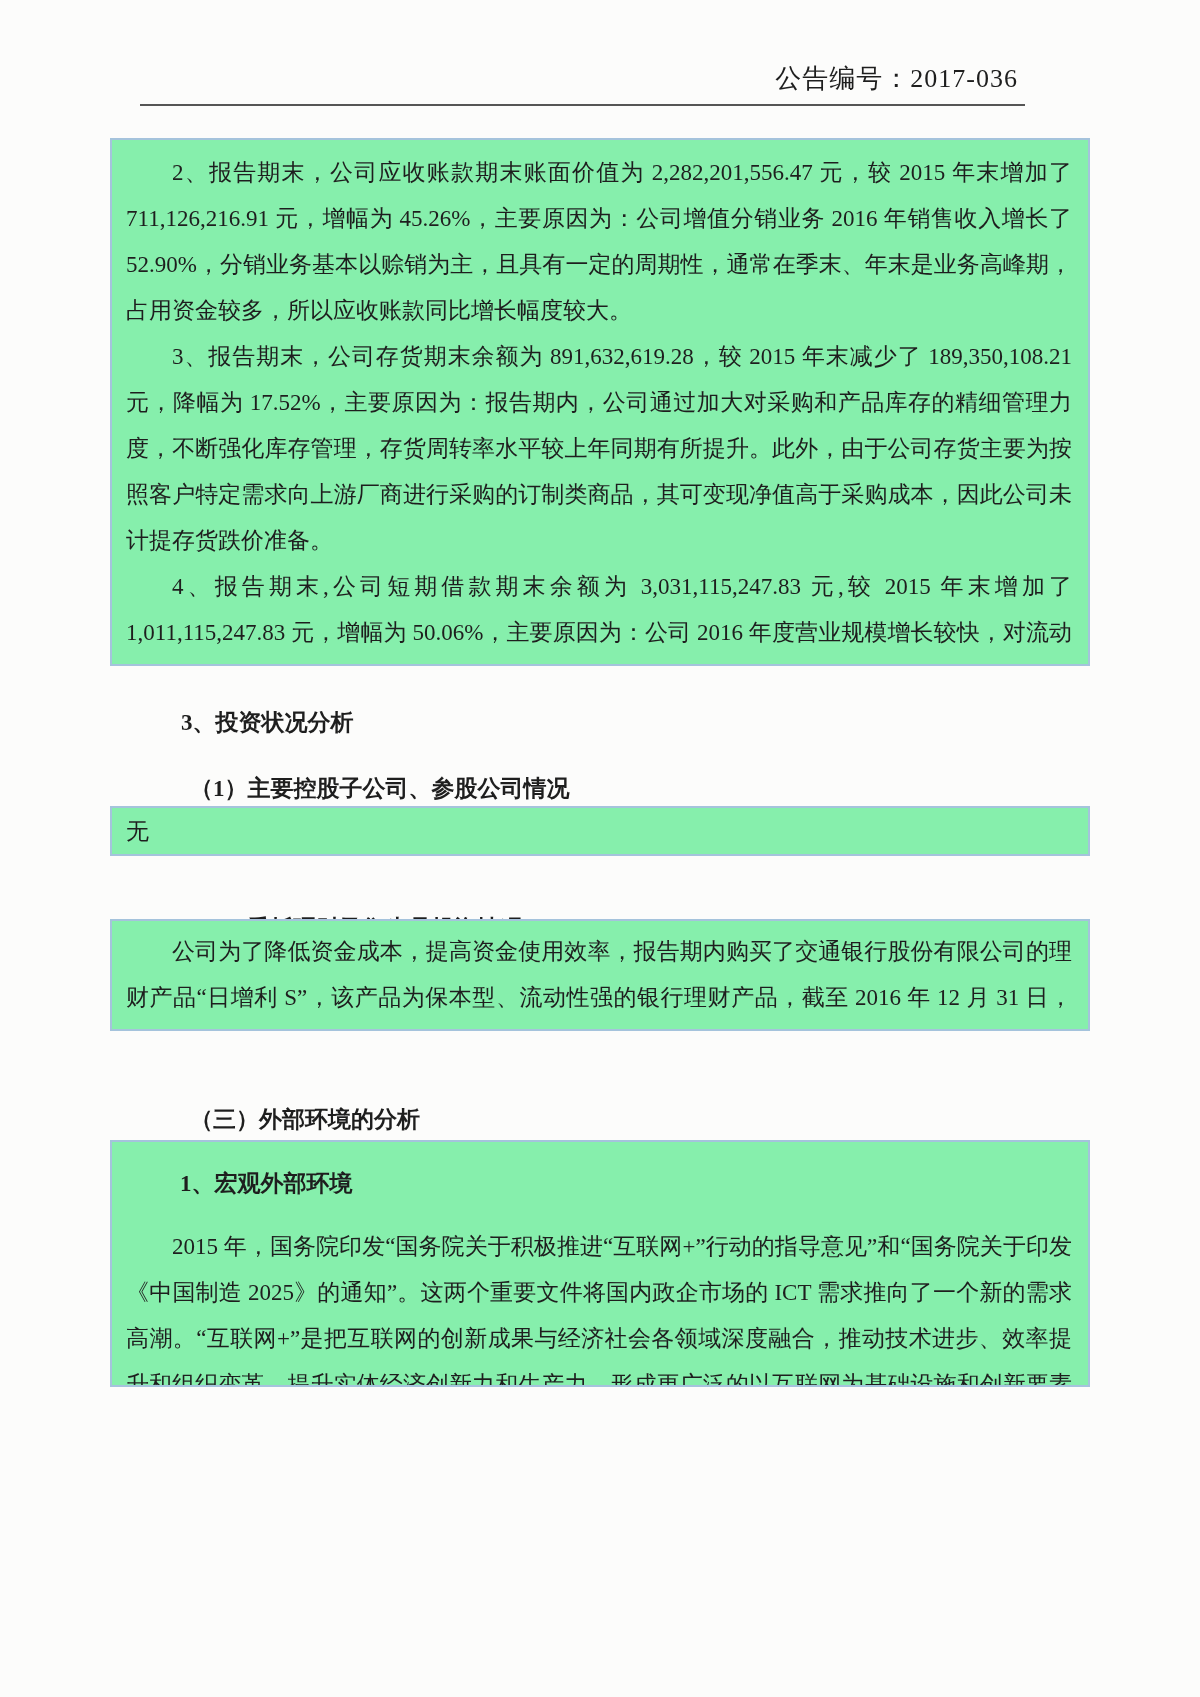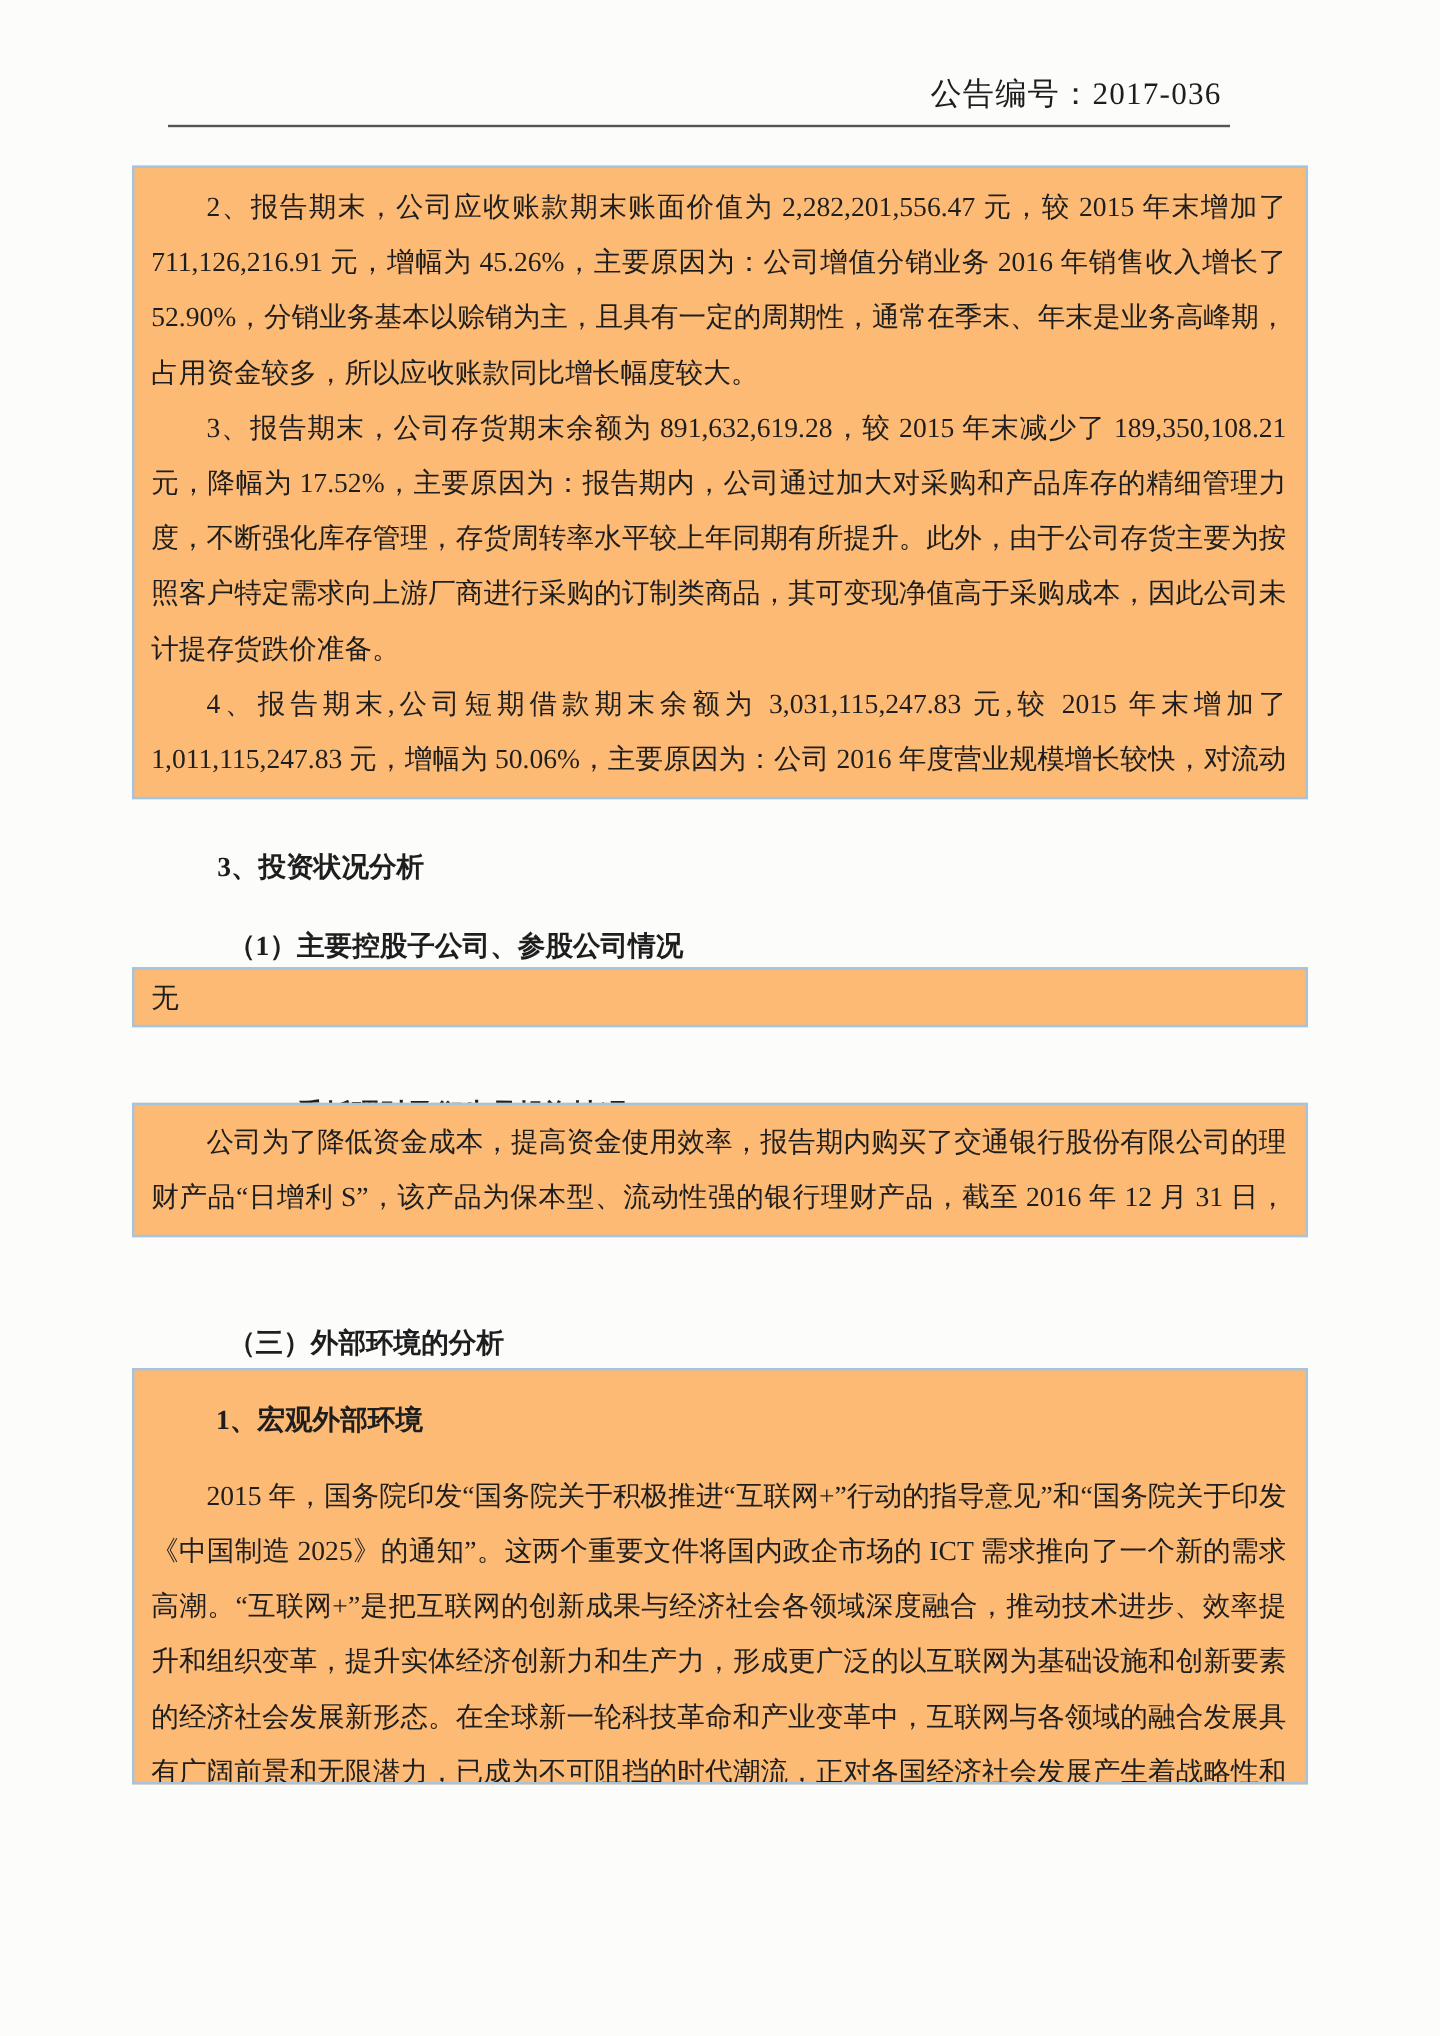--- a/index.html
+++ b/index.html
@@ -34,21 +34,21 @@
     top: 104px;
     left: 140px;
     width: 885px;
     height: 2px;
     background: #555555;
   }
   .box {
     position: absolute;
     left: 110px;
     width: 980px;
-    background: #fdba74;
+    background: #86efac;
     border: 2px solid #a5c3dc;
     box-sizing: border-box;
     font-size: 23px;
   }
   .box p {
     margin: 0;
     text-indent: 2em;
     text-align: justify;
     line-height: 46px;
   }
@@ -78,21 +78,21 @@
     padding: 1px 16px 0 14px;
   }
   .box-wealth {
     top: 919px;
     height: 112px;
     padding: 8px 16px 0 14px;
     overflow: hidden;
   }
   .box-macro {
     top: 1140px;
-    height: 347px;
+    height: 247px;
     padding: 28px 16px 0 14px;
     overflow: hidden;
   }
   .box-macro .sub-title {
     margin: 0 0 0 54px;
     font-size: 23px;
     font-weight: bold;
     line-height: 28px;
   }
   .box-macro p {

